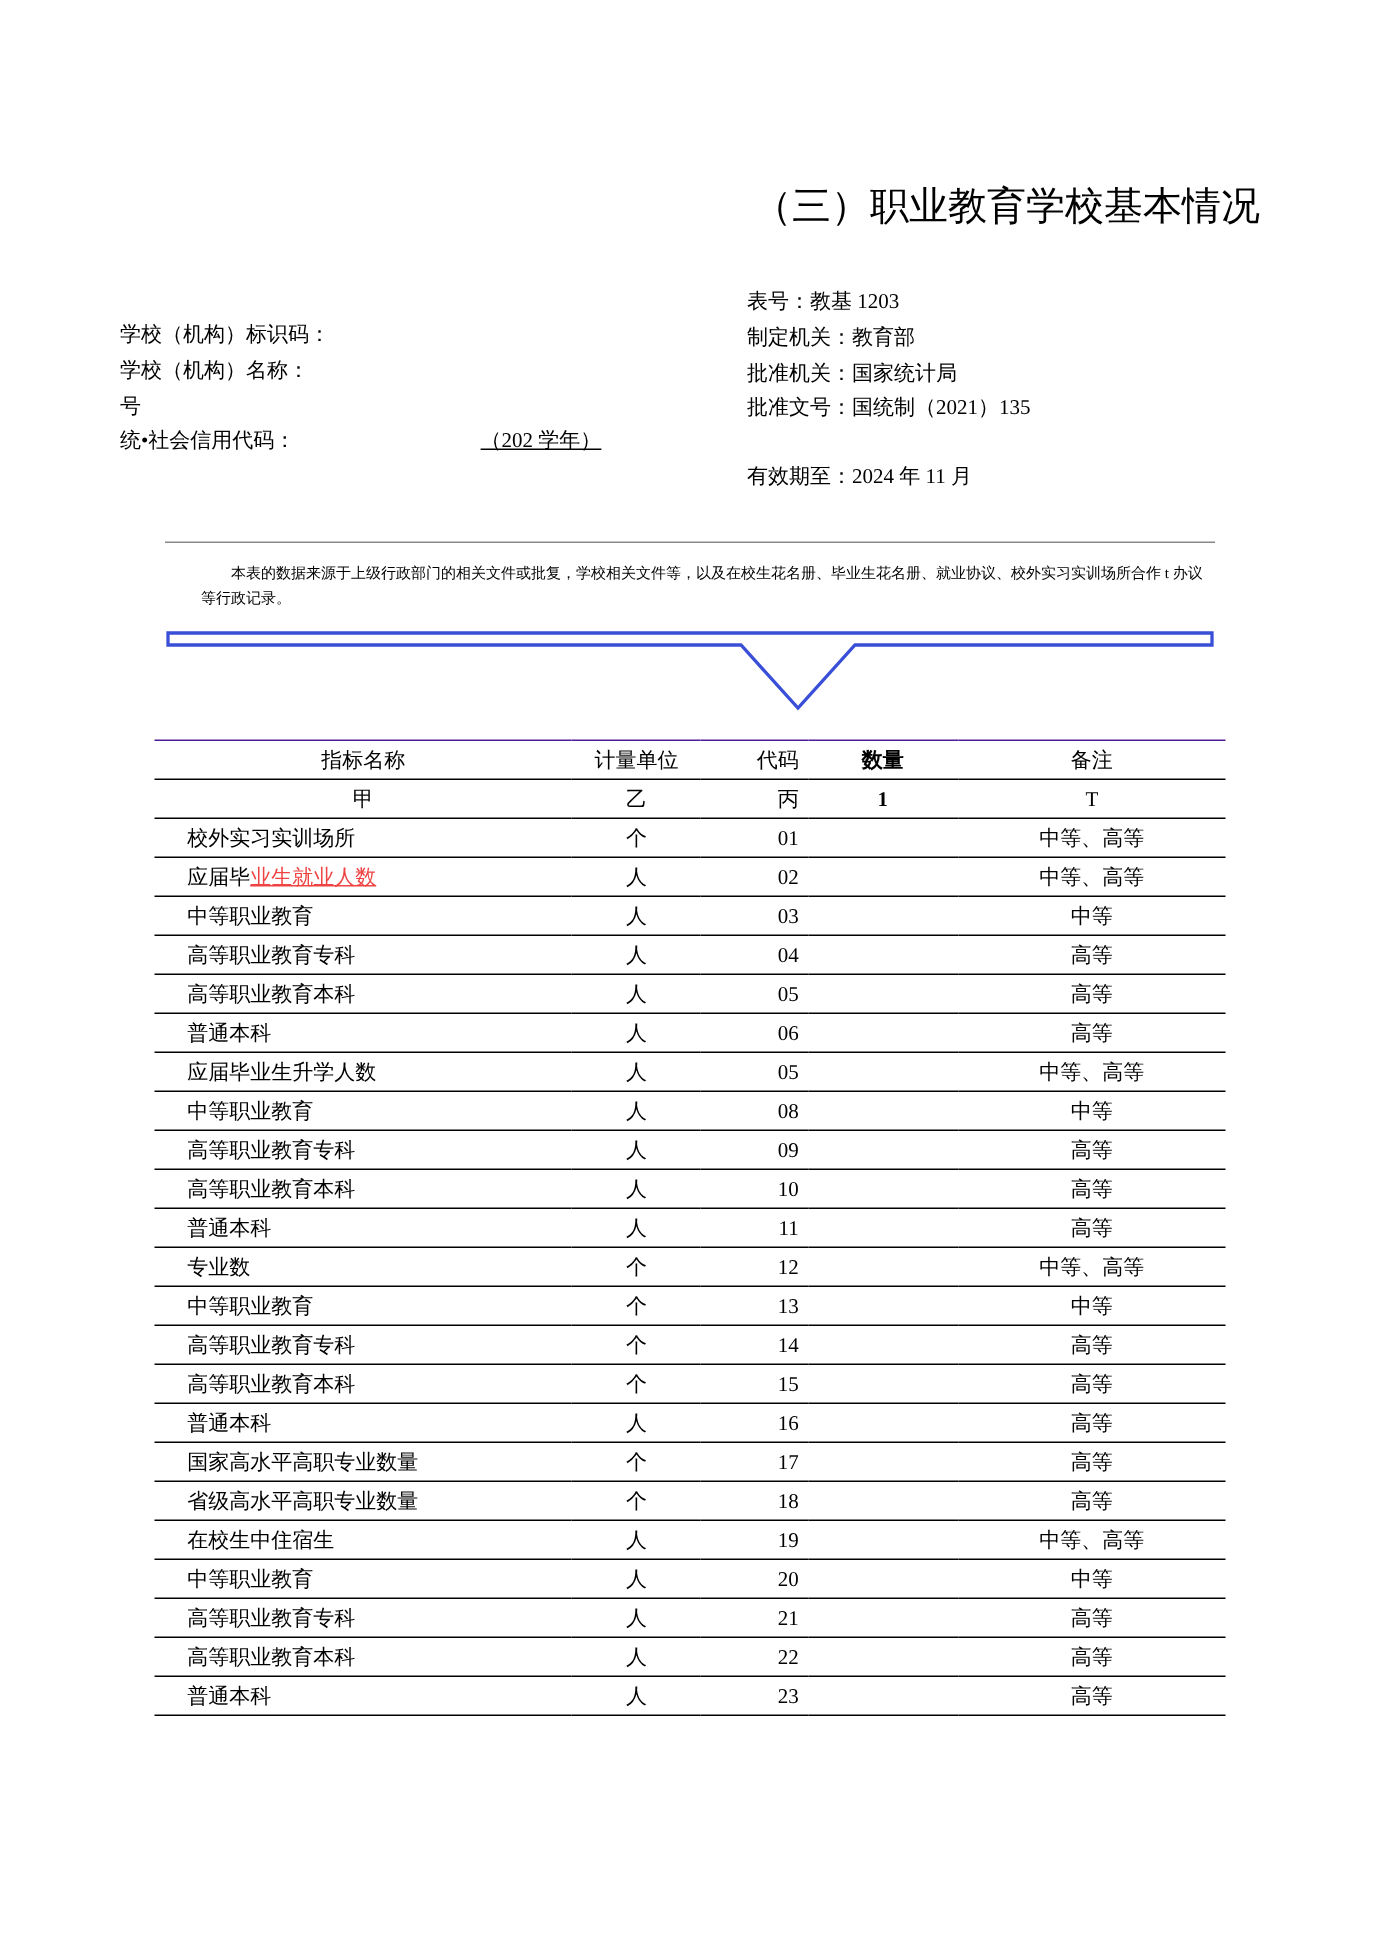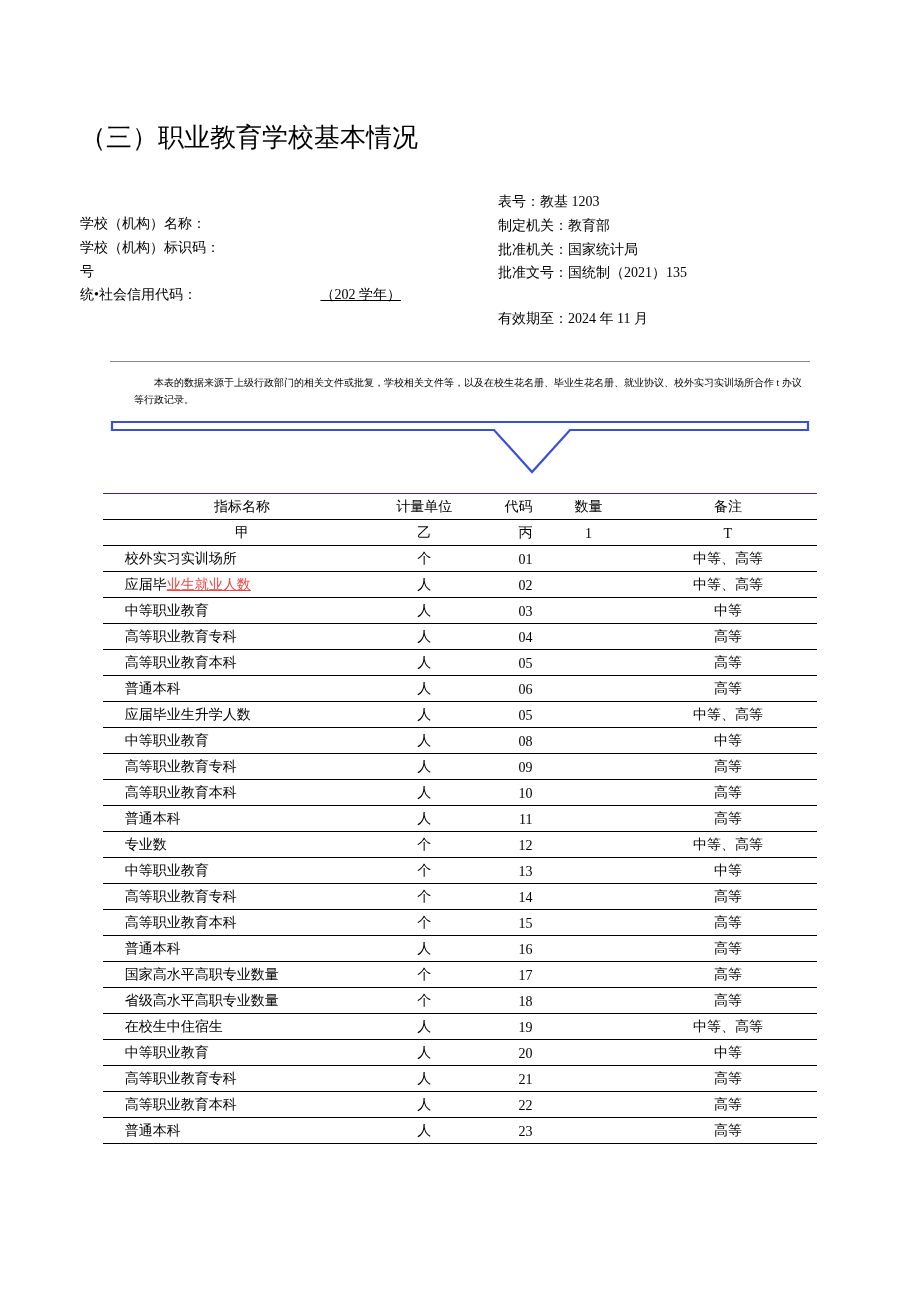--- a/index.html
+++ b/index.html
@@ -6,21 +6,21 @@
     body {
       font-family: "SimSun", "宋体", serif;
       background: #ffffff;
       width: 920px;
       margin: 0 auto;
       padding: 120px 80px 60px 80px;
       color: #000;
       font-size: 14px;
     }
     .title {
-      text-align: left;
+      text-align: right;
       font-size: 26px;
       font-weight: 400;
       margin-bottom: 35px;
       font-family: "SimSun", "宋体", serif;
     }
     .header-block {
       display: flex;
       justify-content: space-between;
       font-size: 14px;
       line-height: 1.7;
@@ -60,38 +60,38 @@
       height: 26px;
     }
     th {
       font-weight: 400;
       border-top: 1px solid #4c1d95;
     }
     .col-name { width: 39%; text-align: center; }
     td.col-name { text-align: left; padding-left: 8px; }
     .col-unit { width: 12%; }
     .col-code { width: 10%; text-align: right; }
-    .col-qty  { width: 14%; }
+    .col-qty  { width: 14%; font-weight: bold; }
     .col-note { width: 25%; }
     .indent-1 { padding-left: 22px !important; }
     .indent-2 { padding-left: 22px !important; }
     .row-sub th { border-top: 1px solid #000; }
     .linked-part { color: #ef4444; text-decoration: underline; }
     td.qty-cell { }
   </style>
 </head>
 <body>
 
 <h1 class="title">（三）职业教育学校基本情况</h1>
 
 <div class="header-block">
   <div class="header-left">
     <div style="height:22px;"></div>
+    <div>学校（机构）标识码：</div>
     <div>学校（机构）名称：</div>
-    <div>学校（机构）标识码：</div>
     <div>号</div>
     <div>
       <span>统•社会信用代码：</span>
       <span class="year-span">（202 学年）</span>
     </div>
   </div>
   <div class="header-right">
     <div>表号：教基 1203</div>
     <div>制定机关：教育部</div>
     <div>批准机关：国家统计局</div>

